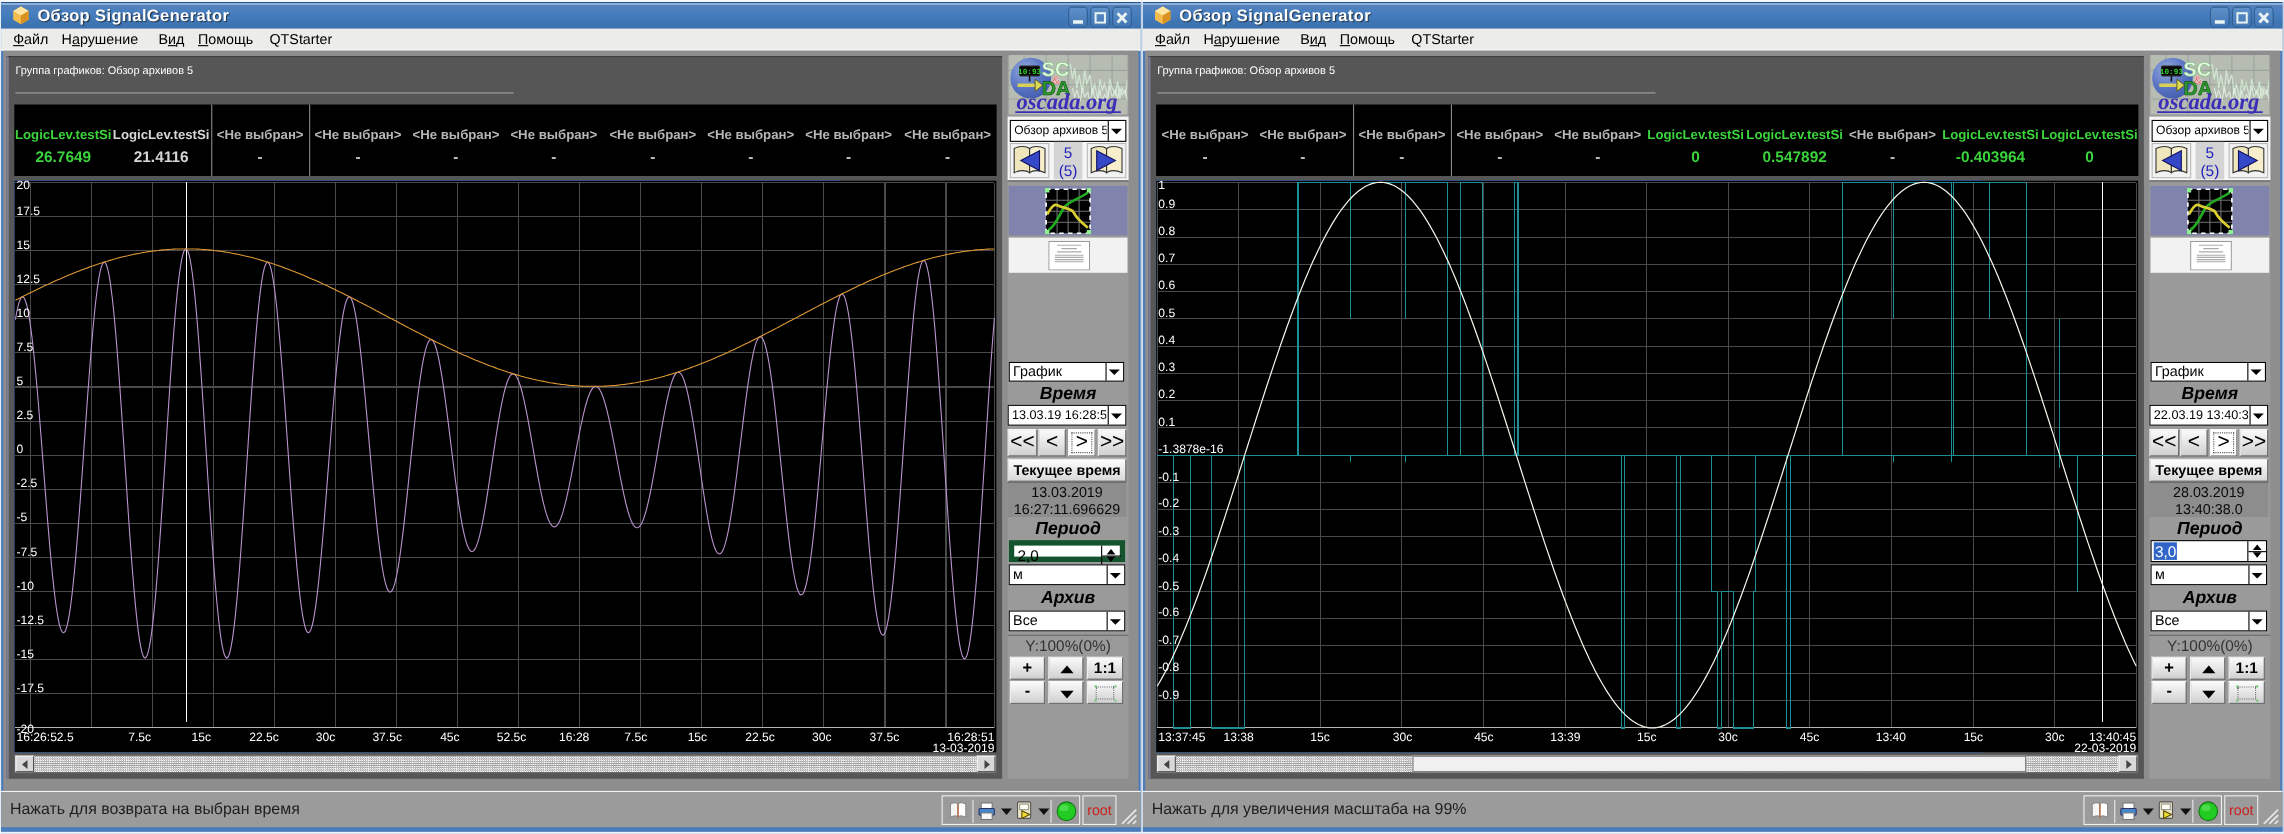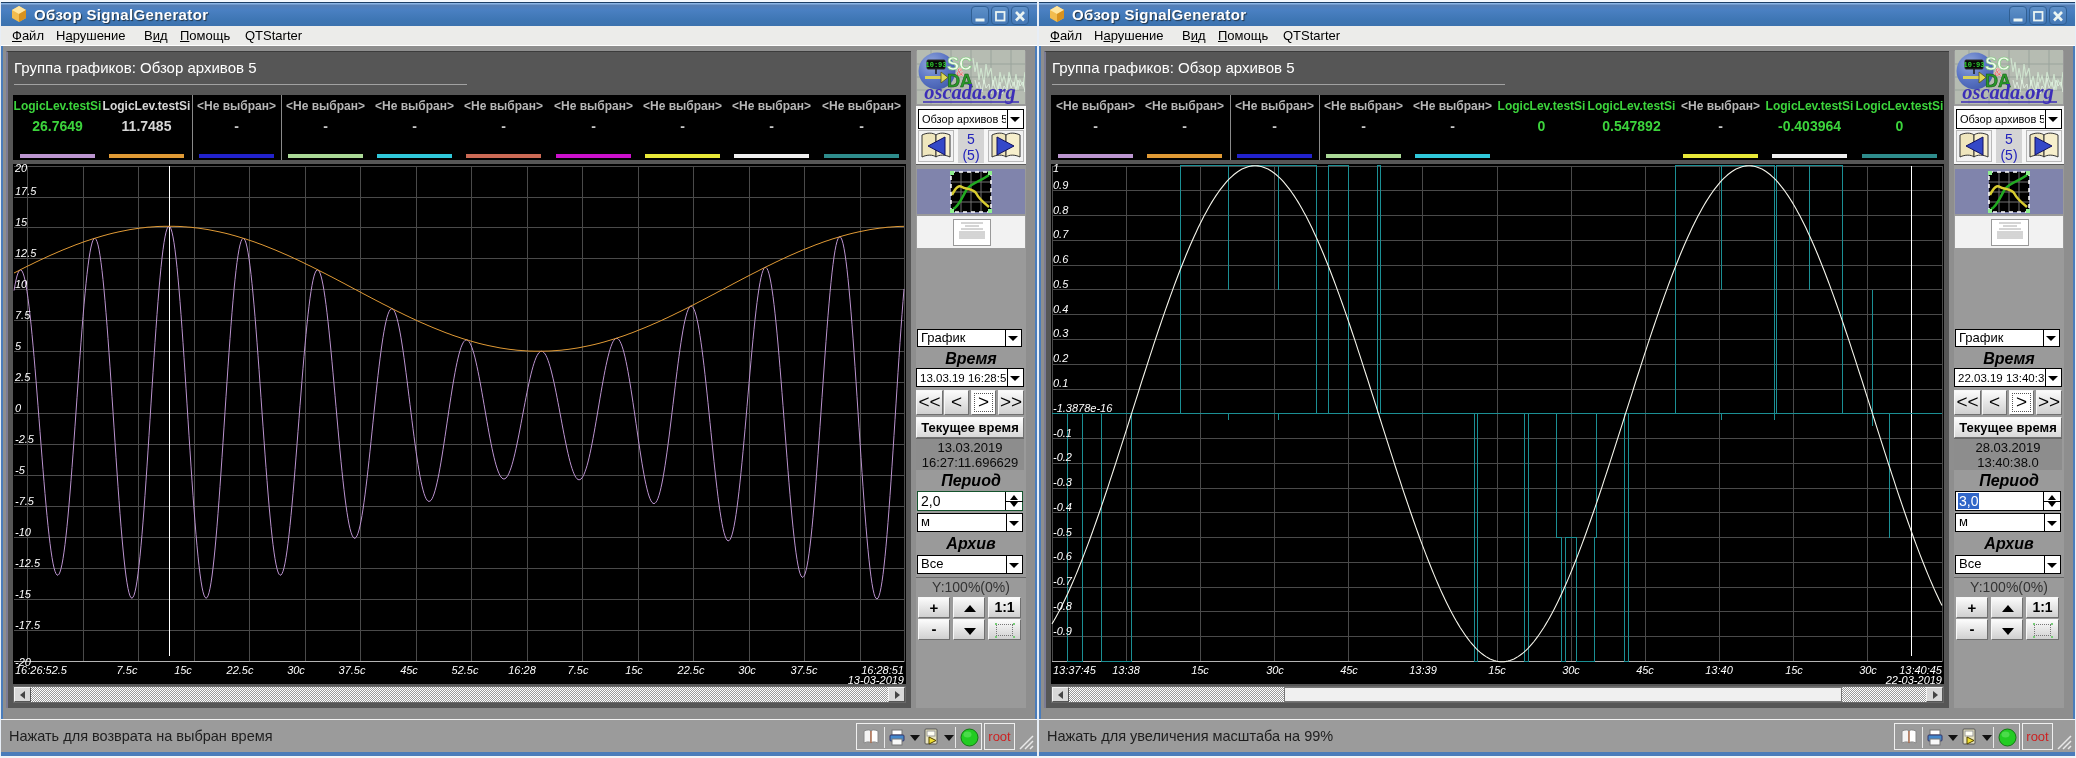--- a/index.html
+++ b/index.html
@@ -8,29 +8,29 @@
  background:linear-gradient(#1c3f66 0,#1c3f66 1px,#8ab4e4 1px,#8ab4e4 2px,#567fb4 3px,#4a80c2 8px,#3e76b4 18px,#3c72ae 100%);}
 .tbar .ttl{position:absolute;left:33px;top:4px;color:#fff;font-weight:bold;font-size:15px;letter-spacing:0.35px;text-shadow:1px 1px 1px #234;}
 .wbtn{position:absolute;top:4px;width:18px;height:19px;border-radius:4px;
  background:linear-gradient(#5e90c8,#4478b6);border:1px solid #305f93;}
 .menu{position:absolute;left:1px;right:1px;top:26px;height:20px;background:#ececea;border-bottom:1px solid #fff;
  font-size:13px;color:#000;}
 .menu span{position:absolute;top:2px;}
 .mainbg{position:absolute;left:3px;right:3px;top:46px;bottom:39px;background:#8e8e8e;}
 .panel{position:absolute;left:6px;top:51px;width:905px;height:657px;background:#565656;
  border-left:2px solid #7c7c94;border-top:1px solid #3c3c3c;}
-.hdr{position:absolute;left:14px;top:59px;color:#fff;font-size:15px;}
+.hdr{position:absolute;left:14px;top:59px;color:#fff;font-size:10px;}
 .hline{position:absolute;left:14px;top:84px;width:453px;height:1px;background:#a2a2a2;}
 .legend{position:absolute;left:13px;top:95px;width:893px;height:65px;background:#000;}
-.lcell{position:absolute;top:0;height:65px;}
+.lcell{position:absolute;top:16px;height:65px;}
 .lt{position:absolute;top:4px;left:0;right:0;text-align:center;font-size:12px;font-weight:bold;white-space:nowrap;}
 .lv{position:absolute;top:23px;left:0;right:0;text-align:center;font-size:14px;font-weight:bold;}
 .lu{position:absolute;bottom:2px;left:7px;right:7px;height:4px;}
 .ldiv{position:absolute;top:0;width:1px;height:65px;background:#8a8a8a;}
-.chart{position:absolute;left:13px;top:164px;width:751px;height:520px;background:#3b82f6;font-style:italic;}
+.chart{position:absolute;left:13px;top:164px;width:751px;height:520px;background:#3b82f6;}
 .sb{position:absolute;left:13px;top:686px;width:893px;height:17px;background:repeating-conic-gradient(#fff 0 25%,#9a9a9a 0 50%) 0 0/2px 2px;border:1px solid #6a6a6a;}
 .sbtn{position:absolute;top:0;width:17px;height:15px;background:#d8d8d8;border:1px solid #555;border-top-color:#f4f4f4;border-left-color:#f4f4f4;}
 .tri{position:absolute;width:0;height:0;}
 .sidebar{position:absolute;left:916px;top:51px;width:110px;height:657px;background:#9a9a9a;}
 .wstrip{position:absolute;left:0px;top:55px;width:110px;height:58px;background:#f6f6f6;}
 .combo{position:absolute;background:#fff;border:1px solid #000;font-size:13px;color:#000;}
 .combo .ct{position:absolute;left:3px;top:1px;right:17px;white-space:nowrap;overflow:hidden;}
 .combo .ca{position:absolute;right:0;top:0;bottom:0;width:16px;border-left:1px solid #000;}
 .combo .ca .tri{right:3px;top:50%;margin-top:-2px;border-left:5px solid transparent;border-right:5px solid transparent;border-top:5px solid #000;}
 .blab{position:absolute;left:0;width:110px;text-align:center;font-weight:bold;font-style:italic;font-size:16px;color:#000;}
@@ -75,21 +75,21 @@
     <div class="hdr">Группа графиков: Обзор архивов 5</div>
     <div class="hline"></div>
     <div class="legend">
       <div class="lcell" style="left:0px;width:89px">
         <div class="lt" style="color:#3cd43c">LogicLev.testSi</div>
         <div class="lv" style="color:#3cd43c">26.7649</div>
         <div class="lu" style="background:#bb95cf"></div>
       </div>
       <div class="lcell" style="left:89px;width:89px">
         <div class="lt" style="color:#d6d6d6">LogicLev.testSi</div>
-        <div class="lv" style="color:#d6d6d6">11.7485</div>
+        <div class="lv" style="color:#d6d6d6">21.4116</div>
         <div class="lu" style="background:#e09a35"></div>
       </div>
       <div class="lcell" style="left:179px;width:89px">
         <div class="lt" style="color:#b6b6b6">&lt;Не выбран&gt;</div>
         <div class="lv" style="color:#c9c9c9">-</div>
         <div class="lu" style="background:#2222cc"></div>
       </div>
       <div class="lcell" style="left:268px;width:89px">
         <div class="lt" style="color:#b6b6b6">&lt;Не выбран&gt;</div>
         <div class="lv" style="color:#c9c9c9">-</div>
@@ -259,21 +259,21 @@
       <div class="btn" style="left:0px;top:339px;width:27px;height:25px;font-size:19px;line-height:22px;">&lt;&lt;</div>
       <div class="btn" style="left:28px;top:339px;width:25px;height:25px;font-size:19px;line-height:22px;">&lt;</div>
       <div class="btn" style="left:55px;top:339px;width:25px;height:25px;font-size:19px;line-height:22px;background:#fff;">&gt;<div class="abs" style="left:2px;top:2px;right:2px;bottom:2px;border:1px dotted #555"></div></div>
       <div class="btn" style="left:82px;top:339px;width:26px;height:25px;font-size:19px;line-height:22px;">&gt;&gt;</div>
       <div class="btn" style="left:0px;top:366px;width:108px;height:21px;font-size:13px;font-weight:bold;line-height:20px;background:linear-gradient(#fdfdfd,#d8d8d8)">Текущее время</div>
       <div class="ibox" style="left:0px;top:387px;width:108px;height:32px">
         <div style="margin-top:1px">13.03.2019</div>
         <div>16:27:11.696629</div>
       </div>
       <div class="blab" style="top:421px">Период</div>
-      <div class="abs" style="left:1px;top:440px;width:106px;height:20px;background:#fff;border:1px solid #14532d">
+      <div class="abs" style="left:1px;top:440px;width:106px;height:20px;background:#fff;border:5px solid #14532d">
         <div class="abs" style="left:3px;top:1px;color:#000;font-size:14px">2,0</div>
         <div class="abs" style="right:0;top:0;width:17px;height:18px;border-left:1px solid #000">
           <div class="tri" style="left:4px;top:3px;border-left:4px solid transparent;border-right:4px solid transparent;border-bottom:5px solid #000"></div>
           <div class="tri" style="left:4px;bottom:3px;border-left:4px solid transparent;border-right:4px solid transparent;border-top:5px solid #000"></div>
           <div class="abs" style="left:0;top:9px;width:17px;height:1px;background:#000"></div>
         </div>
       </div>
       <div class="combo" style="left:1px;top:462px;width:106px;height:19px">
         <div class="ct" style="top:0">м</div>
         <div class="ca">

